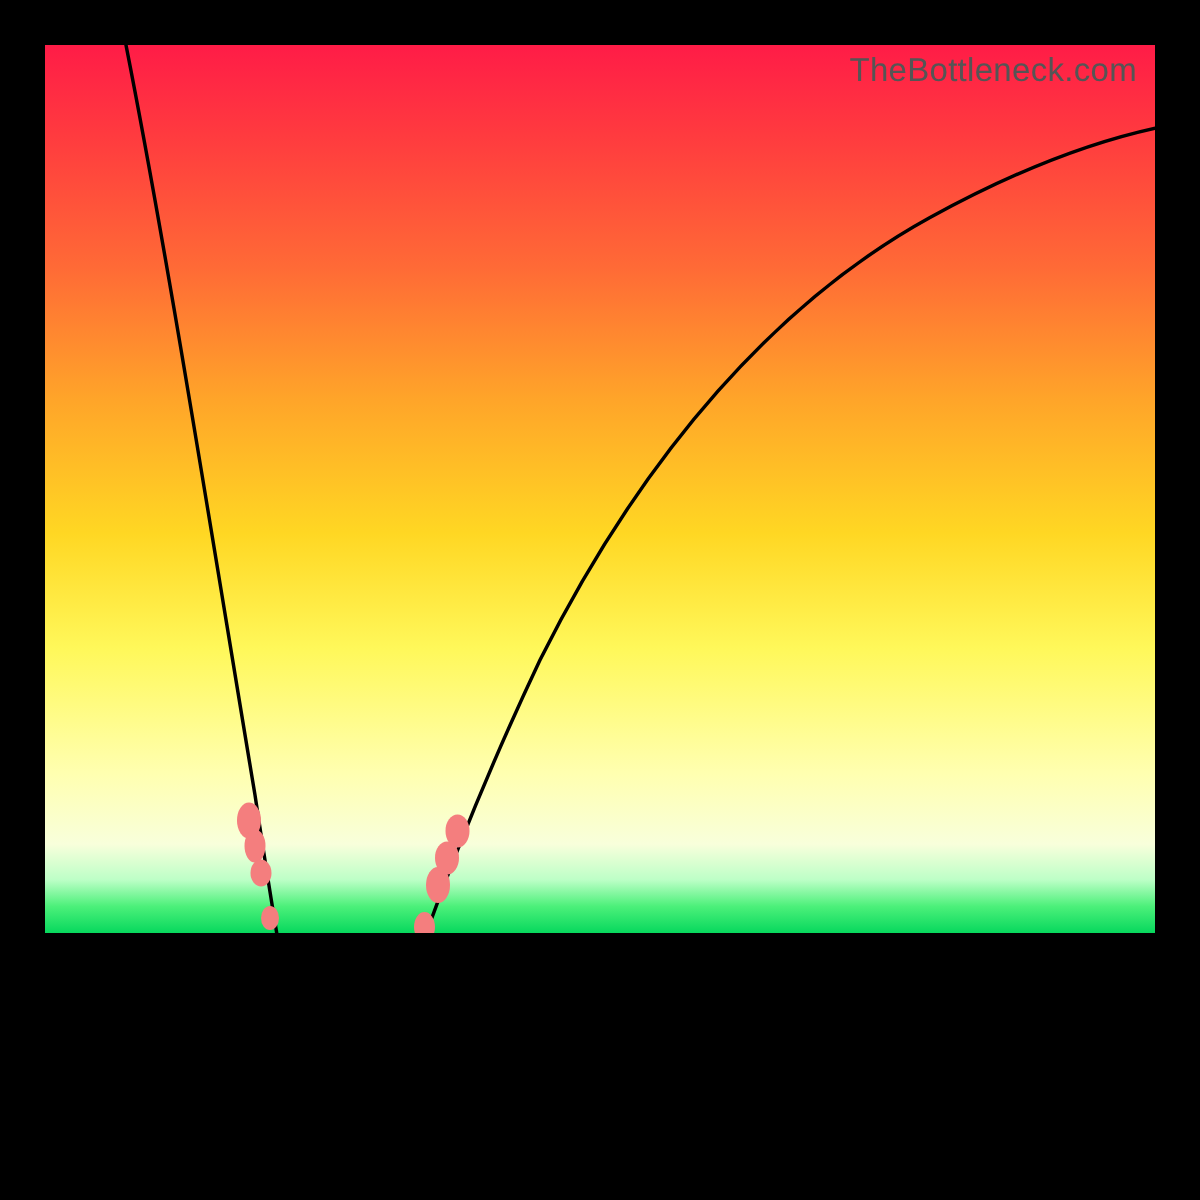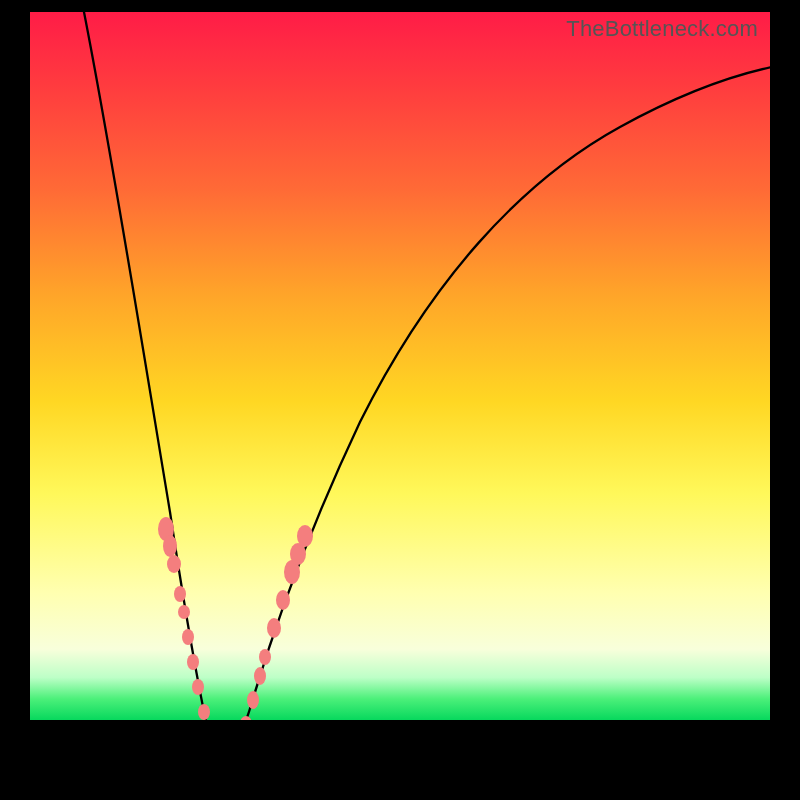--- a/index.html
+++ b/index.html
@@ -13,23 +13,23 @@
   }
   .frame {
     position: relative;
     width: 800px;
     height: 800px;
     background: #000;
   }
   .plot {
     position: absolute;
     left: 30px;
-    top: 12px;
+    top: 30px;
     width: 740px;
-    height: 708px;
+    height: 592px;
     background: linear-gradient(
       to bottom,
       #ff1c47 0%,
       #ff3a3f 10%,
       #ff6a36 25%,
       #ffa529 40%,
       #ffd723 55%,
       #fff85a 68%,
       #ffffb0 82%,
       #f8ffdb 90%,

